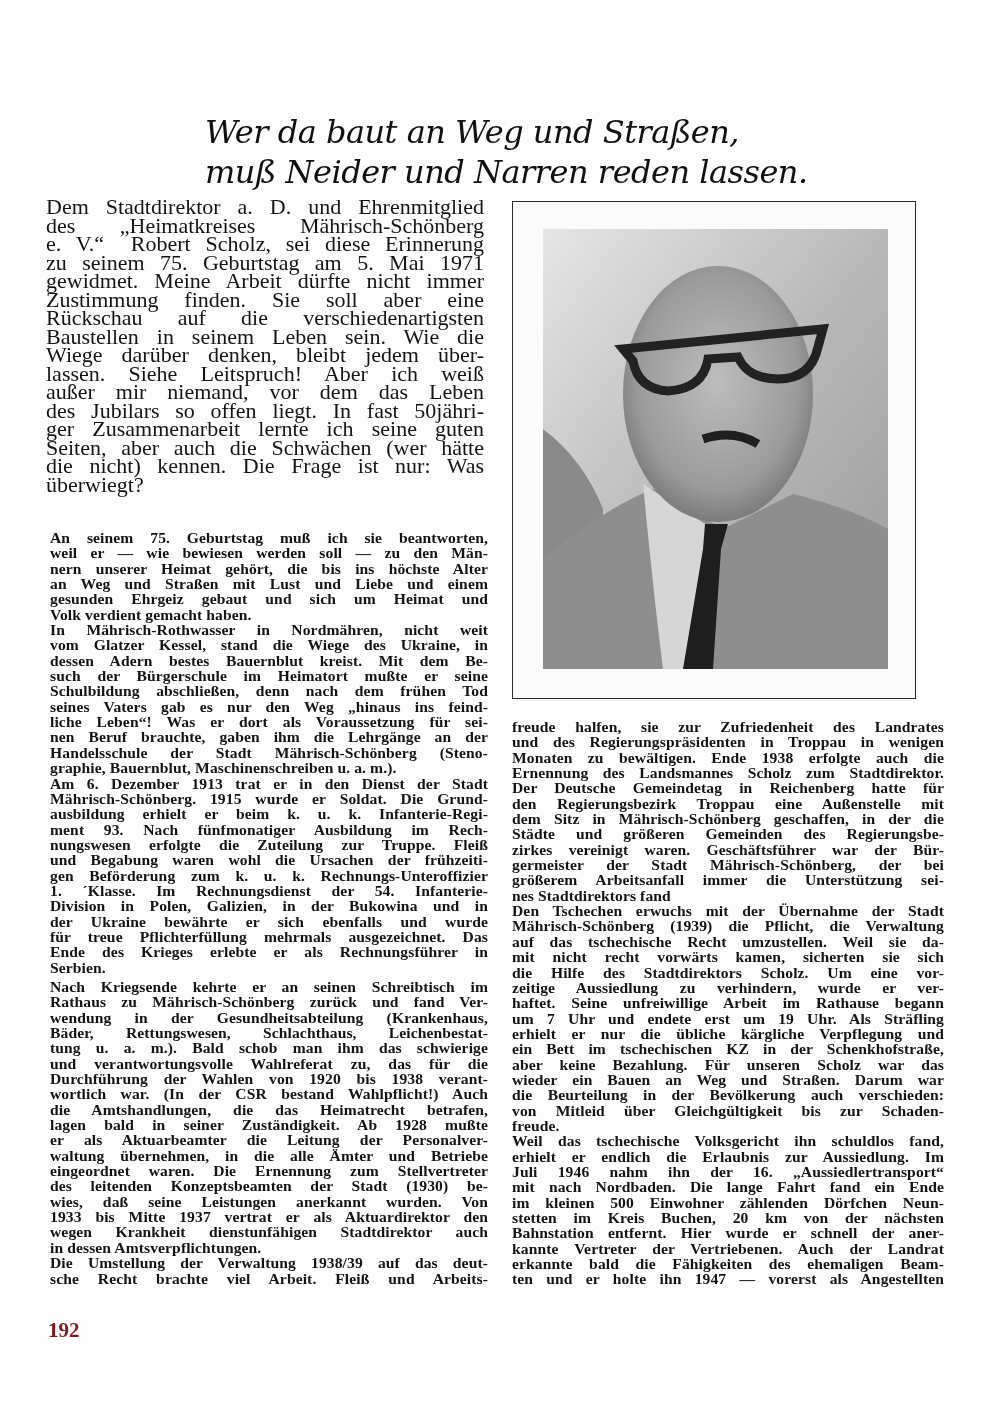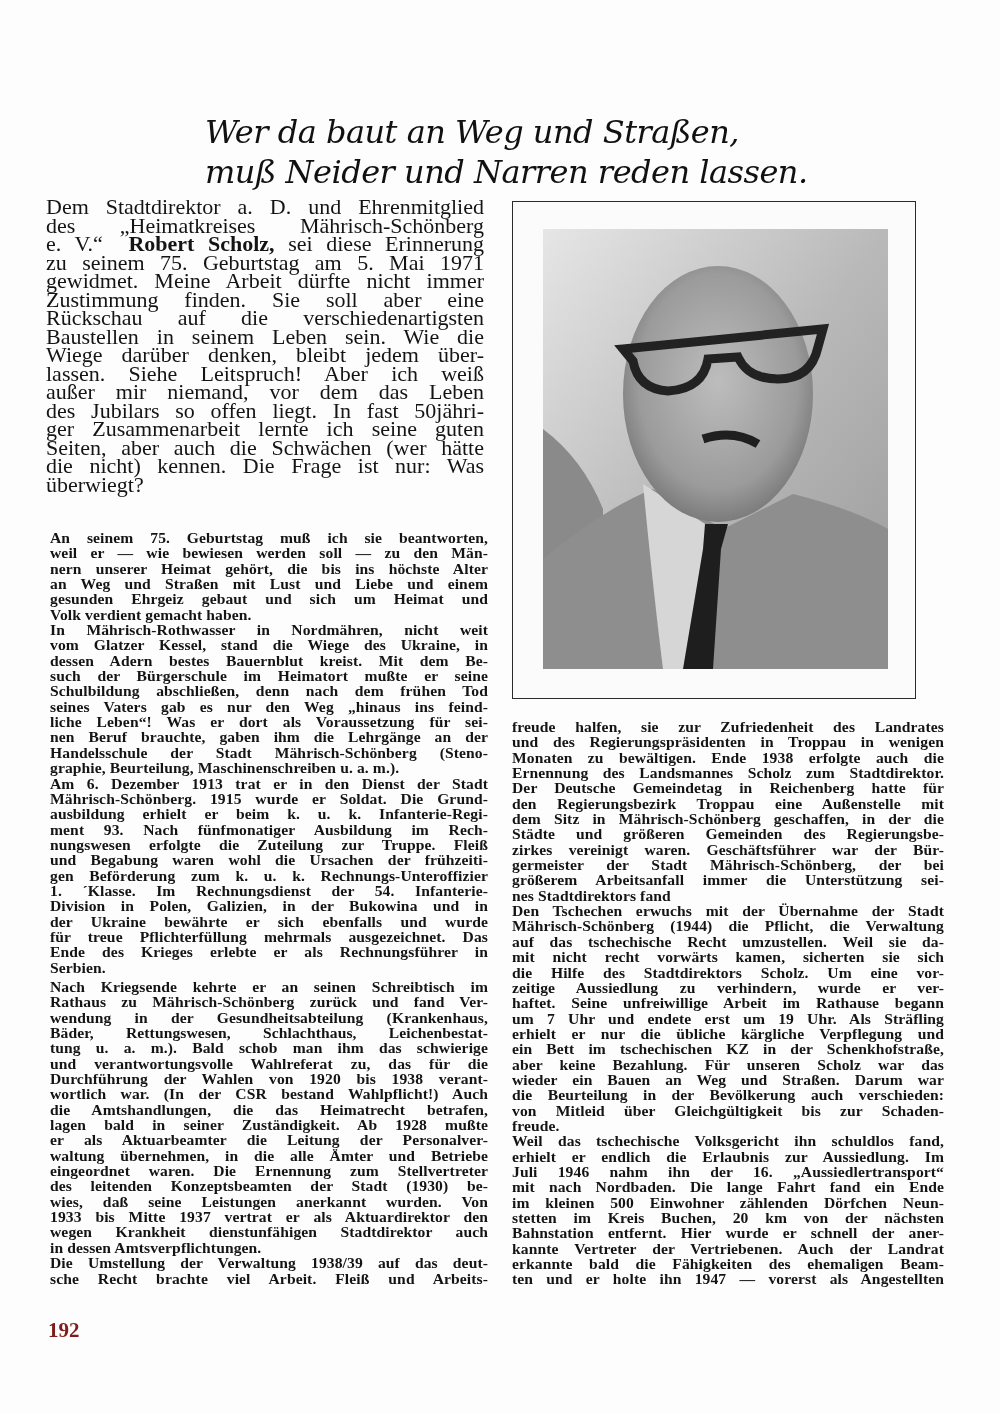--- a/index.html
+++ b/index.html
@@ -13,21 +13,21 @@
   }
   .headline div { white-space: nowrap; }
 
   .col { position: absolute; font-family: "Liberation Serif", serif; text-align: justify; }
   .line { display: block; white-space: nowrap; text-align-last: justify; }
   .line.last { text-align-last: left; }
 
   
   .intro { left: 46px; top: 198px; width: 438px; font-size: 22px; line-height: 18.5px; }
   .intro .line { height: 18.5px; }
-  .intro b { font-weight: bold; margin-left: 12px; }
+  .intro b { font-weight: normal; margin-left: 12px; }
 
   
   .body-left { left: 50px; top: 530px; width: 438px; }
   .body-right { left: 512px; top: 719px; width: 432px; }
   .txt { font-family: "Liberation Serif", serif; font-size: 15.6px; line-height: 15.35px; font-weight: bold; letter-spacing: 0.1px; }
   .txt .line { height: 15.35px; }
   .gap { height: 4px; }
 
   .photo-frame {
     position: absolute; left: 512px; top: 201px; width: 402px; height: 496px;
@@ -112,21 +112,21 @@
       <div>
         <span class="line">In Mährisch-Rothwasser in Nordmähren, nicht weit</span>
         <span class="line">vom Glatzer Kessel, stand die Wiege des Ukraine, in</span>
         <span class="line">dessen Adern bestes Bauernblut kreist. Mit dem Be-</span>
         <span class="line">such der Bürgerschule im Heimatort mußte er seine</span>
         <span class="line">Schulbildung abschließen, denn nach dem frühen Tod</span>
         <span class="line">seines Vaters gab es nur den Weg „hinaus ins feind-</span>
         <span class="line">liche Leben“! Was er dort als Voraussetzung für sei-</span>
         <span class="line">nen Beruf brauchte, gaben ihm die Lehrgänge an der</span>
         <span class="line">Handelsschule der Stadt Mährisch-Schönberg (Steno-</span>
-        <span class="line last">graphie, Beurteilung, Maschinenschreiben u. a. m.).</span>
+        <span class="line last">graphie, Bauernblut, Maschinenschreiben u. a. m.).</span>
       </div>
       <div>
         <span class="line">Am 6. Dezember 1913 trat er in den Dienst der Stadt</span>
         <span class="line">Mährisch-Schönberg. 1915 wurde er Soldat. Die Grund-</span>
         <span class="line">ausbildung erhielt er beim k. u. k. Infanterie-Regi-</span>
         <span class="line">ment 93. Nach fünfmonatiger Ausbildung im Rech-</span>
         <span class="line">nungswesen erfolgte die Zuteilung zur Truppe. Fleiß</span>
         <span class="line">und Begabung waren wohl die Ursachen der frühzeiti-</span>
         <span class="line">gen Beförderung zum k. u. k. Rechnungs-Unteroffizier</span>
         <span class="line">1. ´Klasse. Im Rechnungsdienst der 54. Infanterie-</span>
@@ -172,21 +172,21 @@
         <span class="line">den Regierungsbezirk Troppau eine Außenstelle mit</span>
         <span class="line">dem Sitz in Mährisch-Schönberg geschaffen, in der die</span>
         <span class="line">Städte und größeren Gemeinden des Regierungsbe-</span>
         <span class="line">zirkes vereinigt waren. Geschäftsführer war der Bür-</span>
         <span class="line">germeister der Stadt Mährisch-Schönberg, der bei</span>
         <span class="line">größerem Arbeitsanfall immer die Unterstützung sei-</span>
         <span class="line last">nes Stadtdirektors fand</span>
       </div>
       <div>
         <span class="line">Den Tschechen erwuchs mit der Übernahme der Stadt</span>
-        <span class="line">Mährisch-Schönberg (1944) die Pflicht, die Verwaltung</span>
+        <span class="line">Mährisch-Schönberg (1939) die Pflicht, die Verwaltung</span>
         <span class="line">auf das tschechische Recht umzustellen. Weil sie da-</span>
         <span class="line">mit nicht recht vorwärts kamen, sicherten sie sich</span>
         <span class="line">die Hilfe des Stadtdirektors Scholz. Um eine vor-</span>
         <span class="line">zeitige Aussiedlung zu verhindern, wurde er ver-</span>
         <span class="line">haftet. Seine unfreiwillige Arbeit im Rathause begann</span>
         <span class="line">um 7 Uhr und endete erst um 19 Uhr. Als Sträfling</span>
         <span class="line">erhielt er nur die übliche kärgliche Verpflegung und</span>
         <span class="line">ein Bett im tschechischen KZ in der Schenkhofstraße,</span>
         <span class="line">aber keine Bezahlung. Für unseren Scholz war das</span>
         <span class="line">wieder ein Bauen an Weg und Straßen. Darum war</span>

